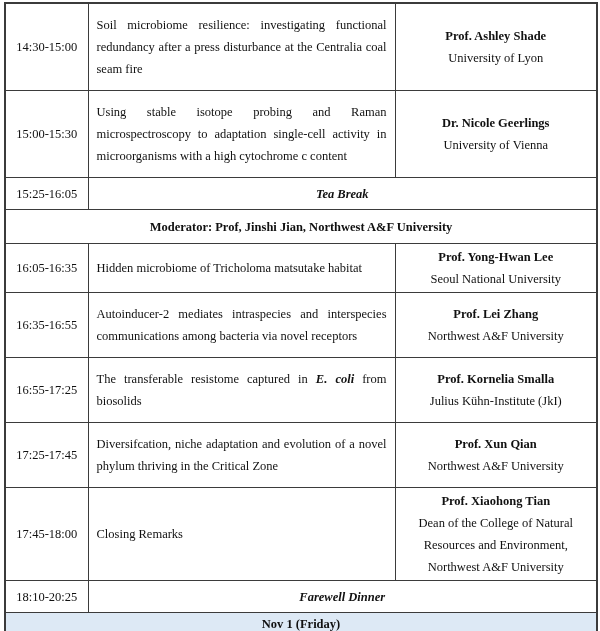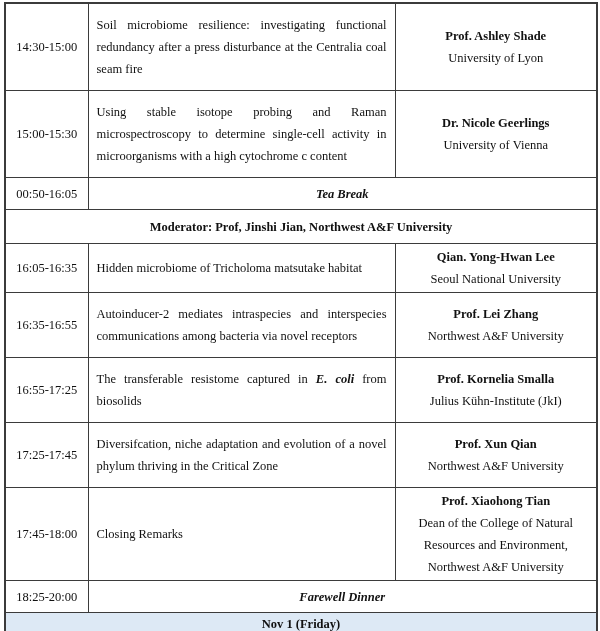--- a/index.html
+++ b/index.html
@@ -79,42 +79,42 @@
       <td class="time">14:30-15:00</td>
       <td class="title">Soil microbiome resilience: investigating functional redundancy after a press disturbance at the Centralia coal seam fire</td>
       <td class="speaker">
         <div class="name">Prof. Ashley Shade</div>
         <div class="affil">University of Lyon</div>
       </td>
     </tr>
 
     <tr style="height:69px">
       <td class="time">15:00-15:30</td>
-      <td class="title">Using stable isotope probing and Raman microspectroscopy to determine single-cell activity in microorganisms with a high cytochrome c content</td>
+      <td class="title">Using stable isotope probing and Raman microspectroscopy to adaptation single-cell activity in microorganisms with a high cytochrome c content</td>
       <td class="speaker">
         <div class="name">Dr. Nicole Geerlings</div>
         <div class="affil">University of Vienna</div>
       </td>
     </tr>
 
 
     <tr style="height:32px">
-      <td class="time">00:50-16:05</td>
+      <td class="time">15:25-16:05</td>
       <td class="event" colspan="2">Tea Break</td>
     </tr>
 
     <tr style="height:34px">
       <td class="moderator" colspan="3">Moderator: Prof, Jinshi Jian, Northwest A&amp;F University</td>
     </tr>
 
     <tr style="height:48px">
       <td class="time">16:05-16:35</td>
       <td class="title">Hidden microbiome of Tricholoma matsutake habitat</td>
       <td class="speaker">
-        <div class="name">Qian. Yong-Hwan Lee</div>
+        <div class="name">Prof. Yong-Hwan Lee</div>
         <div class="affil">Seoul National University</div>
       </td>
     </tr>
 
     <tr style="height:45px">
       <td class="time">16:35-16:55</td>
       <td class="title">Autoinducer-2 mediates intraspecies and interspecies communications among bacteria via novel receptors</td>
       <td class="speaker">
         <div class="name">Prof. Lei Zhang</div>
         <div class="affil">Northwest A&amp;F University</div>
@@ -146,21 +146,21 @@
       <td class="title">Closing Remarks</td>
       <td class="speaker">
         <div class="name">Prof. Xiaohong Tian</div>
         <div class="affil">Dean of the College of Natural</div>
         <div class="affil">Resources and Environment,</div>
         <div class="affil">Northwest A&amp;F University</div>
       </td>
     </tr>
 
     <tr style="height:32px">
-      <td class="time">18:25-20:00</td>
+      <td class="time">18:10-20:25</td>
       <td class="event" colspan="2">Farewell Dinner</td>
     </tr>
 
     <tr style="height:17px">
       <td class="day" colspan="3">Nov 1 (Friday)</td>
     </tr>
 
     <tr style="height:35px">
       <td class="plain" colspan="3">Tours</td>
     </tr>

